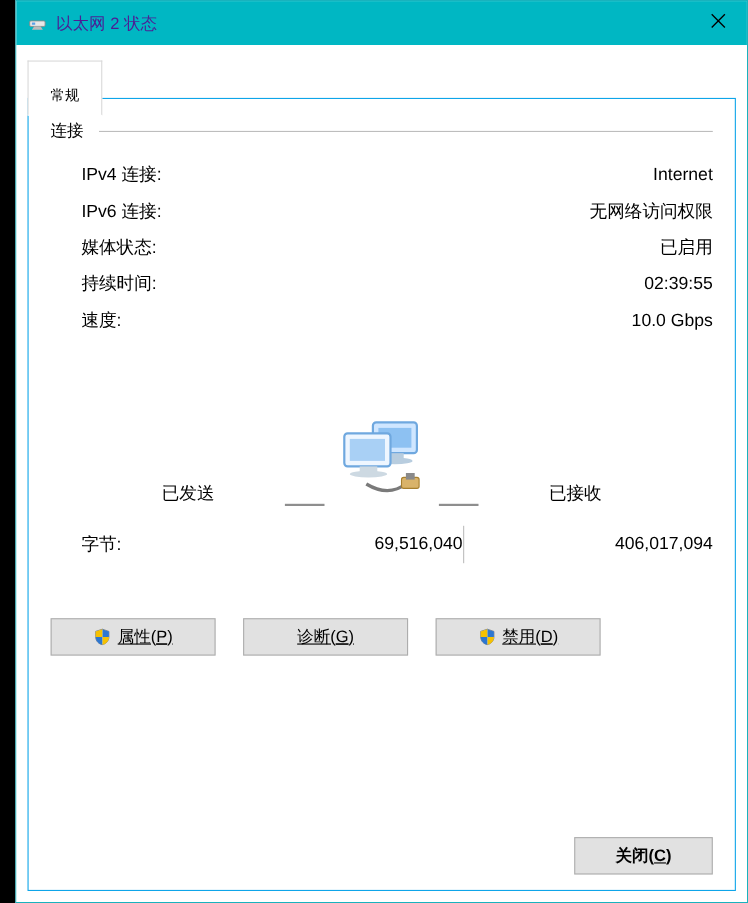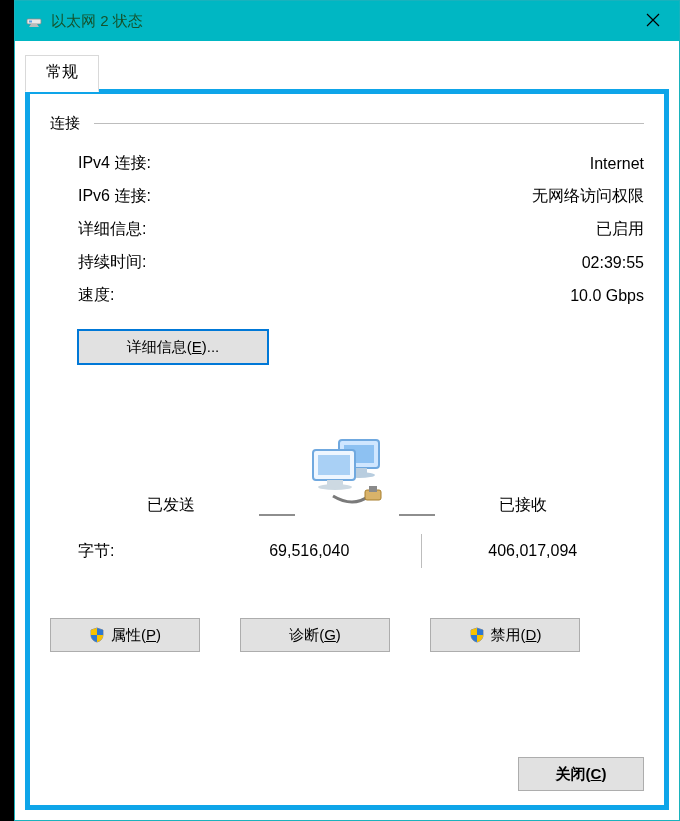--- a/index.html
+++ b/index.html
@@ -21,21 +21,21 @@
     height: 821px;
     background: #fff;
     border: 1px solid #19b2bd;
   }
   .titlebar {
     height: 40px;
     background: #00b7c3;
     display: flex;
     align-items: center;
     padding: 0 0 0 10px;
-    color: #14532d;
+    color: #4c1d95;
   }
   .titlebar .titleicon {
     width: 18px; height: 18px;
     margin-right: 8px;
     display:inline-flex; align-items:center; justify-content:center;
   }
   .titlebar .title { flex: 1; font-size: 15px; }
   .titlebar .close {
     width: 52px; height: 40px;
     display:flex; align-items:center; justify-content:center;
@@ -48,29 +48,29 @@
   }
   .tabstrip {
     position: absolute;
     left: 10px; top: 14px;
   }
   .tab {
     display:inline-block;
     background:#fff;
     border:1px solid #d9d9d9;
     border-bottom:1px solid #fff;
-    padding: 6px 20px 8px 20px;
-    font-size: 16px;
+    padding: 22px 20px 8px 20px;
+    font-size: 13px;
     position: relative;
     z-index: 3;
   }
   .panel {
     position:absolute;
     left:10px; right:10px; top: 48px; bottom: 10px;
-    border:5px solid #0ea5e9;
+    border:1px solid #0ea5e9;
     padding: 20px 20px 14px 20px;
   }
   .section-head {
     display:flex;
     align-items:center;
     margin-bottom: 14px;
   }
   .section-head .lbl { font-size:15px; padding-right: 14px; white-space:nowrap; }
   .section-head .rule { flex:1; height:1px; background:#bdbdbd; }
   .kv {
@@ -116,29 +116,30 @@
     position: relative;
   }
 
   .bytes-row {
     display:flex;
     align-items:center;
     font-size:16px;
     padding: 0 0 0 28px;
   }
   .bytes-row .bl { width: 120px; }
-  .bytes-row .bv { flex:1; text-align:center; }
+  .bytes-row .bv { flex:1; text-align:right; }
   .bytes-row .sep {
     width:1px; height:34px; background:#bdbdbd;
   }
 
   .btn-row {
     display:flex;
-    gap: 40px;
+    gap: 25px;
     margin-top: 50px;
+    text-decoration: underline;
   }
   .btn-row .btn { width: 150px; padding:0; }
   .shield { margin-right:6px; display:inline-flex; }
 
   .footer {
     position:absolute;
     right: 20px; bottom: 14px; font-weight: bold;
   }
   .footer .btn { width: 126px; }
 
@@ -185,39 +186,32 @@
 
       <div class="kv">
         <span class="k">IPv4 连接:</span>
         <span class="v">Internet</span>
       </div>
       <div class="kv">
         <span class="k">IPv6 连接:</span>
         <span class="v">无网络访问权限</span>
       </div>
       <div class="kv">
-        <span class="k">详细信息:</span>
+        <span class="k">媒体状态:</span>
         <span class="v">已启用</span>
       </div>
       <div class="kv">
         <span class="k">持续时间:</span>
         <span class="v">02:39:55</span>
       </div>
       <div class="kv">
         <span class="k">速度:</span>
         <span class="v">10.0 Gbps</span>
       </div>
 
-      <div class="details-row">
-        <div class="btn focused" style="width:190px">
-          <span>
-            <span>详细信息(</span><span class="u">E</span><span>)...</span>
-          </span>
-        </div>
-      </div>
 
       <div class="activity-block">
 
         <div class="activity-row">
           <div class="act-label">已发送</div>
           <div class="dash"></div>
           <div class="netpic">
             <svg width="88" height="82" viewBox="0 0 88 82">
 
               <rect x="36" y="6" width="40" height="28" rx="3" fill="#cfe6ff" stroke="#6fa8df" stroke-width="2"></rect>

